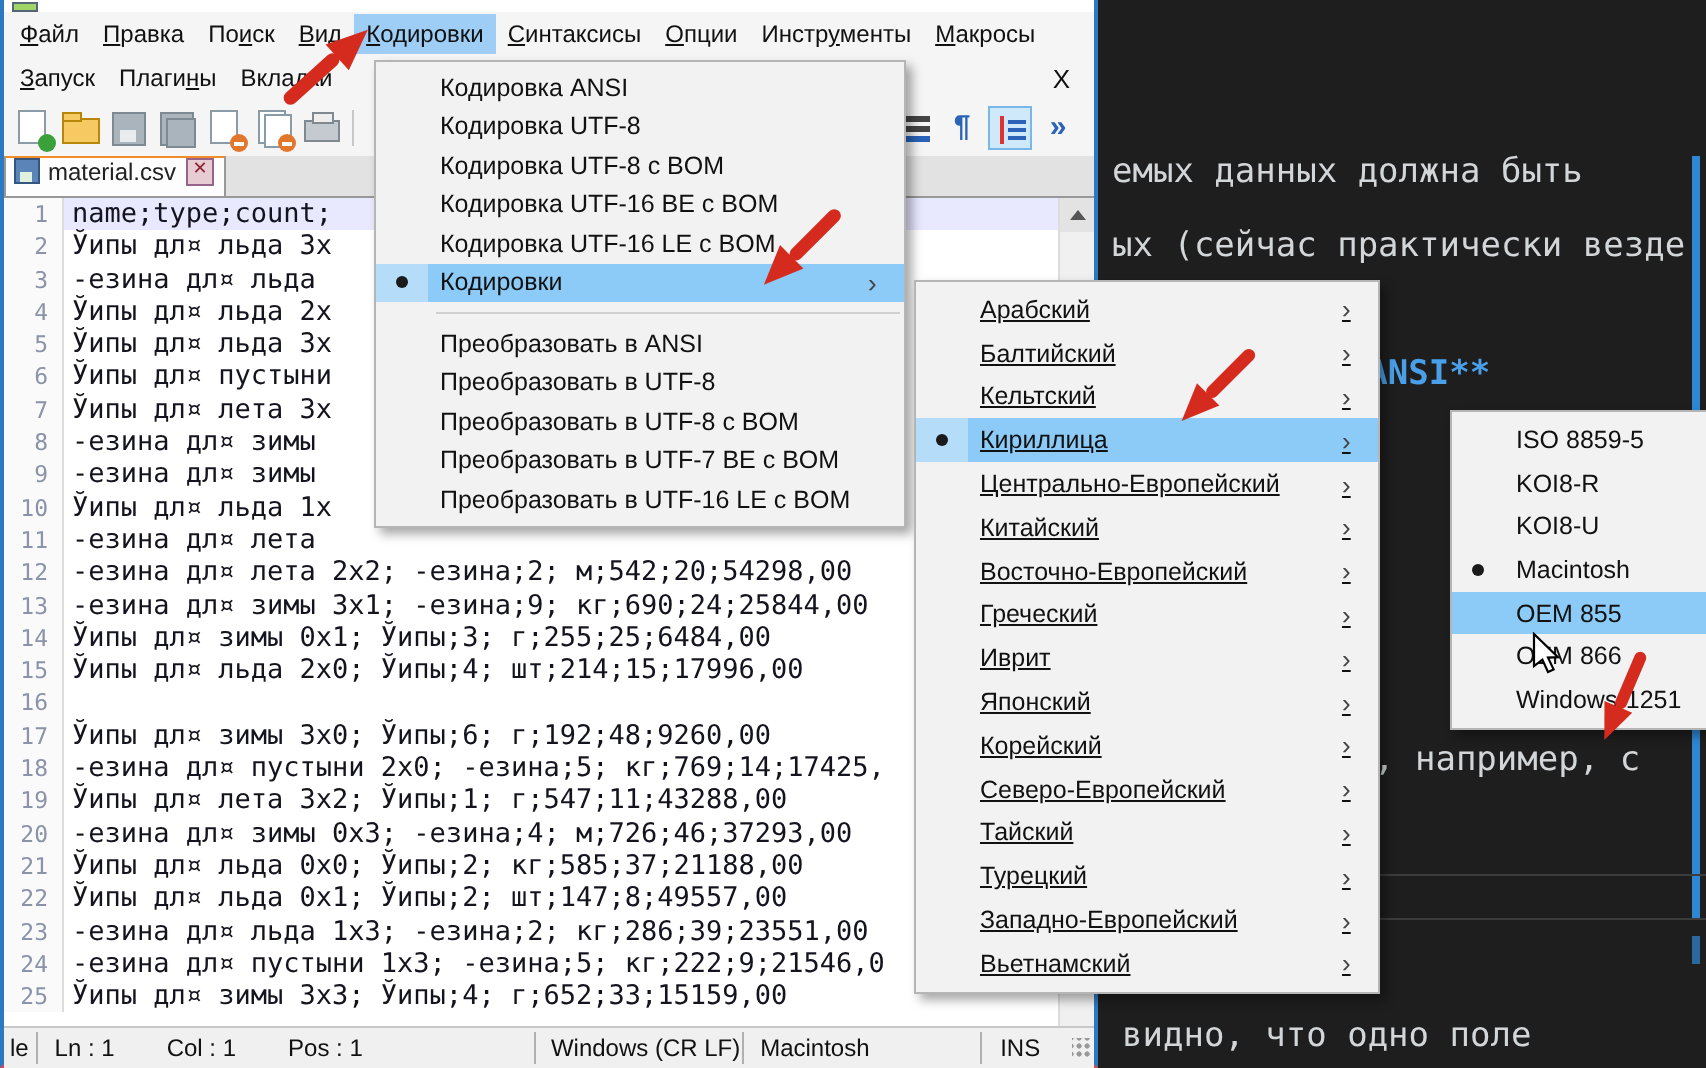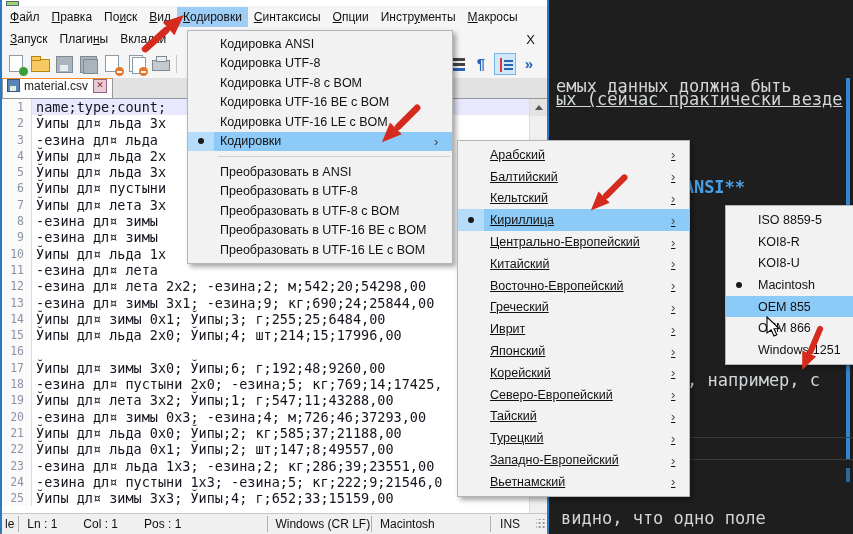--- a/index.html
+++ b/index.html
@@ -2,21 +2,21 @@
 <html><head>
 <meta charset="utf-8">
 <style>
   html,body{margin:0;padding:0;background:#333;}
   #app{position:relative;width:853px;height:534px;background:#1e1e1e;overflow:hidden;
        font-family:"Liberation Sans",sans-serif;-webkit-font-smoothing:antialiased;}
 
   
   .bgtext{position:absolute;color:#d2d6d8;font:17px "DejaVu Sans Mono",monospace;white-space:pre;}
   .bg1{left:556px;top:76px;}
-  .bg2{left:556px;top:89px;text-decoration:underline;}
+  .bg2{left:556px;top:113px;}
   .bg3{left:612px;top:177px;}
   .bg3 .code{color:#4aa0e8;font-weight:bold;}
   .bg4{left:687px;top:370px;}
   .bg5{left:561px;top:508px;text-align:right;}
   .bg-strip{position:absolute;left:846px;top:78px;width:4px;height:382px;background:#2f86d2;}
   .bg-strip2{position:absolute;left:846px;top:468px;width:4px;height:14px;background:#2f86d2;opacity:.7;}
   .bg-hline{position:absolute;left:682px;width:171px;height:1px;background:#3c3c3c;}
   .hl1{top:437px;} .hl2{top:459px;}
 
   
@@ -299,21 +299,21 @@
         <span class="lbl">Преобразовать в UTF-8</span>
         <span class="arr"></span>
       </div>
       <div class="mi">
         <span class="gut"></span>
         <span class="lbl">Преобразовать в UTF-8 с BOM</span>
         <span class="arr"></span>
       </div>
       <div class="mi">
         <span class="gut"></span>
-        <span class="lbl">Преобразовать в UTF-16 BE с BOM</span>
+        <span class="lbl">Преобразовать в UTF-7 BE с BOM</span>
         <span class="arr"></span>
       </div>
       <div class="mi">
         <span class="gut"></span>
         <span class="lbl">Преобразовать в UTF-16 LE с BOM</span>
         <span class="arr"></span>
       </div>
     </div>
   <div class="menu" id="menu2">
       <div class="mi">

